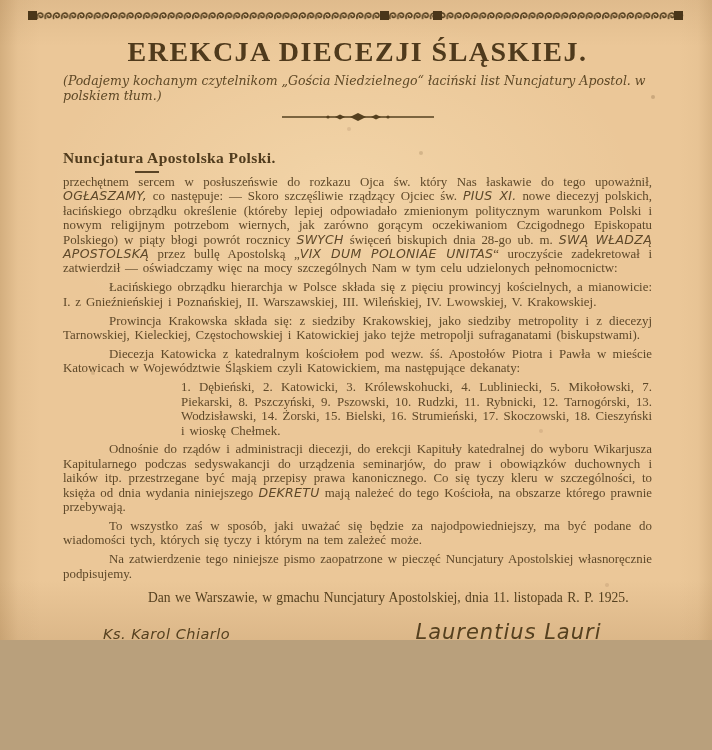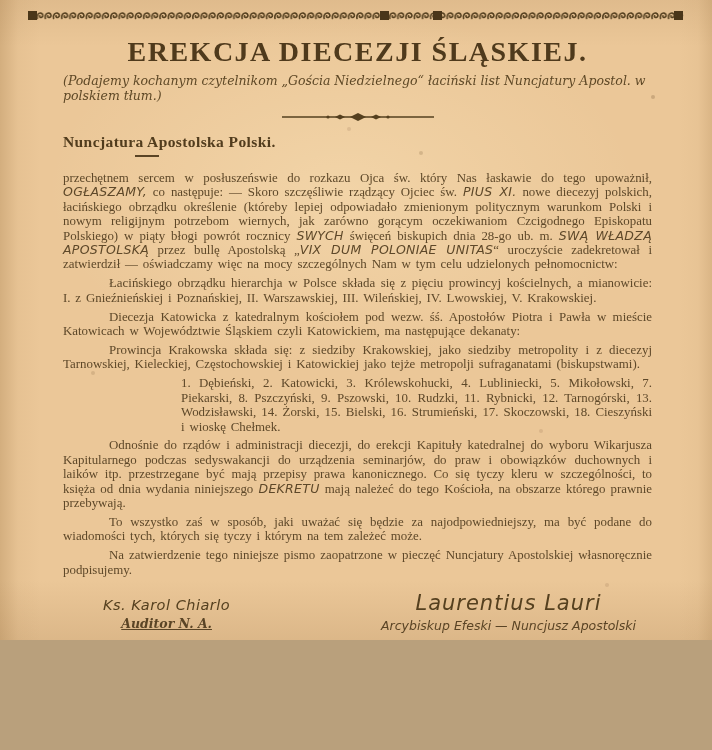--- a/index.html
+++ b/index.html
@@ -37,33 +37,33 @@
 
   .title { margin:6px 0 5px; text-align:center;
     font-size:28px; font-weight:bold; letter-spacing:1.5px; color:#4f3a1c; }
 
   .subtitle { margin:0; text-align:left;
     font-family:"DejaVu Serif", serif; font-style:italic;
     font-size:12.5px; color:#5e4826; }
 
   .divider { display:block; margin:8px auto 0; }
 
-  .letterhead { margin-top:10px; }
+  .letterhead { margin-top:26px; }
   .lh-office { font-size:15.5px; font-weight:bold; letter-spacing:.4px; color:#513c1d; }
   .lh-number { margin:3px 0 0 62px; font-size:13px; }
   .lh-rule  { width:24px; height:2px; background:#5a4425; margin:4px 0 0 72px; }
 
   .heading { text-align:center; }
   .h-we   { margin-top:12px; font-size:15px; font-weight:bold; letter-spacing:2px;
             transform:translateX(-60px); color:#4f3a1c; }
   .h-name { margin-top:7px; font-size:17px; font-weight:bold; letter-spacing:1px; color:#4f3a1c; }
   .h-sub  { margin-top:4px; font-family:"DejaVu Sans", sans-serif; font-style:italic;
             font-size:12.5px; letter-spacing:2.2px; transform:translateX(-10px); }
 
-  .paragraphs { margin-top:14px; font-size:12.9px; line-height:14.4px;
+  .paragraphs { margin-top:2px; font-size:12.9px; line-height:14.4px;
     text-align:justify; word-spacing:1.6px; color:#5e4829; }
   .paragraphs p { margin:0 0 4.5px 0; }
   .p-first  { text-indent:0; }
   .p-indent { text-indent:46px; }
   .p-list   { margin-left:118px !important; text-indent:0; }
 
   .emph { font-family:"DejaVu Sans", sans-serif; font-style:italic;
     font-size:.97em; letter-spacing:.3px; }
 
   .dateline { margin:9px 0 0 85px; font-size:13.6px; word-spacing:1px; color:#55401f; }
@@ -119,28 +119,29 @@
 
     <div class="letterhead">
       <div class="lh-office">Nuncjatura Apostolska Polski.</div>
       <div class="lh-rule"></div>
     </div>
 
 
     <div class="paragraphs" id="paragraphs">
         <p class="p-first">przechętnem sercem w posłuszeńswie do rozkazu Ojca św. który Nas łaskawie do tego upoważnił, <span class="emph">OGŁASZAMY,</span> co następuje: — Skoro szczęśliwie rządzący Ojciec św. <span class="emph">PIUS XI.</span> nowe diecezyj polskich, łacińskiego obrządku określenie (któreby lepiej odpowiadało zmienionym politycznym warunkom Polski i nowym religijnym potrzebom wiernych, jak zarówno gorącym oczekiwaniom Czcigodnego Episkopatu Polskiego) w piąty błogi powrót rocznicy <span class="emph">SWYCH</span> święceń biskupich dnia 28-go ub. m. <span class="emph">SWĄ WŁADZĄ APOSTOLSKĄ</span> przez bullę Apostolską „<span class="emph">VIX DUM POLONIAE UNITAS</span>“ uroczyście zadekretował i zatwierdził — oświadczamy więc na mocy szczególnych Nam w tym celu udzielonych pełnomocnictw:</p>
         <p class="p-indent">Łacińskiego obrządku hierarchja w Polsce składa się z pięciu prowincyj kościelnych, a mianowicie: I. z Gnieźnieńskiej i Poznańskiej, II. Warszawskiej, III. Wileńskiej, IV. Lwowskiej, V. Krakowskiej.</p>
+        <p class="p-indent">Prowincja Krakowska składa się: z siedziby Krakowskiej, jako siedziby metropolity i z diecezyj Tarnowskiej, Kieleckiej, Częstochowskiej i Katowickiej jako tejże metropolji sufraganatami (biskupstwami).</p>
         <p class="p-indent">Diecezja Katowicka z katedralnym kościołem pod wezw. śś. Apostołów Piotra i Pawła w mieście Katowicach w Województwie Śląskiem czyli Katowickiem, ma następujące dekanaty:</p>
-        <p class="p-indent">Prowincja Krakowska składa się: z siedziby Krakowskiej, jako siedziby metropolity i z diecezyj Tarnowskiej, Kieleckiej, Częstochowskiej i Katowickiej jako tejże metropolji sufraganatami (biskupstwami).</p>
         <p class="p-list">1. Dębieński, 2. Katowicki, 3. Królewskohucki, 4. Lubliniecki, 5. Mikołowski, 7. Piekarski, 8. Pszczyński, 9. Pszowski, 10. Rudzki, 11. Rybnicki, 12. Tarnogórski, 13. Wodzisławski, 14. Żorski, 15. Bielski, 16. Strumieński, 17. Skoczowski, 18. Cieszyński i wioskę Chełmek.</p>
         <p class="p-indent">Odnośnie do rządów i administracji diecezji, do erekcji Kapituły katedralnej do wyboru Wikarjusza Kapitularnego podczas sedyswakancji do urządzenia seminarjów, do praw i obowiązków duchownych i laików itp. przestrzegane być mają przepisy prawa kanonicznego.  Co się tyczy kleru w szczególności, to księża od dnia wydania niniejszego <span class="emph">DEKRETU</span> mają należeć do tego Kościoła, na obszarze którego prawnie przebywają.</p>
         <p class="p-indent">To wszystko zaś w sposób, jaki uważać się będzie za najodpowiedniejszy, ma być podane do wiadomości tych, których się tyczy i którym na tem zależeć może.</p>
         <p class="p-indent">Na zatwierdzenie tego niniejsze pismo zaopatrzone w pieczęć Nuncjatury Apostolskiej własnoręcznie podpisujemy.</p>
       </div>
 
+    <p class="dateline">Dan we Warszawie, w gmachu Nuncjatury Apostolskiej, dnia 11. listopada R. P. 1925.</p>
 
     <div class="signatures">
       <div class="sig-left">
         <div class="sig-name-left">Ks. Karol Chiarlo</div>
         <div class="sig-title-left">Auditor N. A.</div>
       </div>
       <div class="sig-right">
         <div class="sig-name-right">Laurentius Lauri</div>
         <div class="sig-title-right">Arcybiskup Efeski — Nuncjusz Apostolski</div>
       </div>

